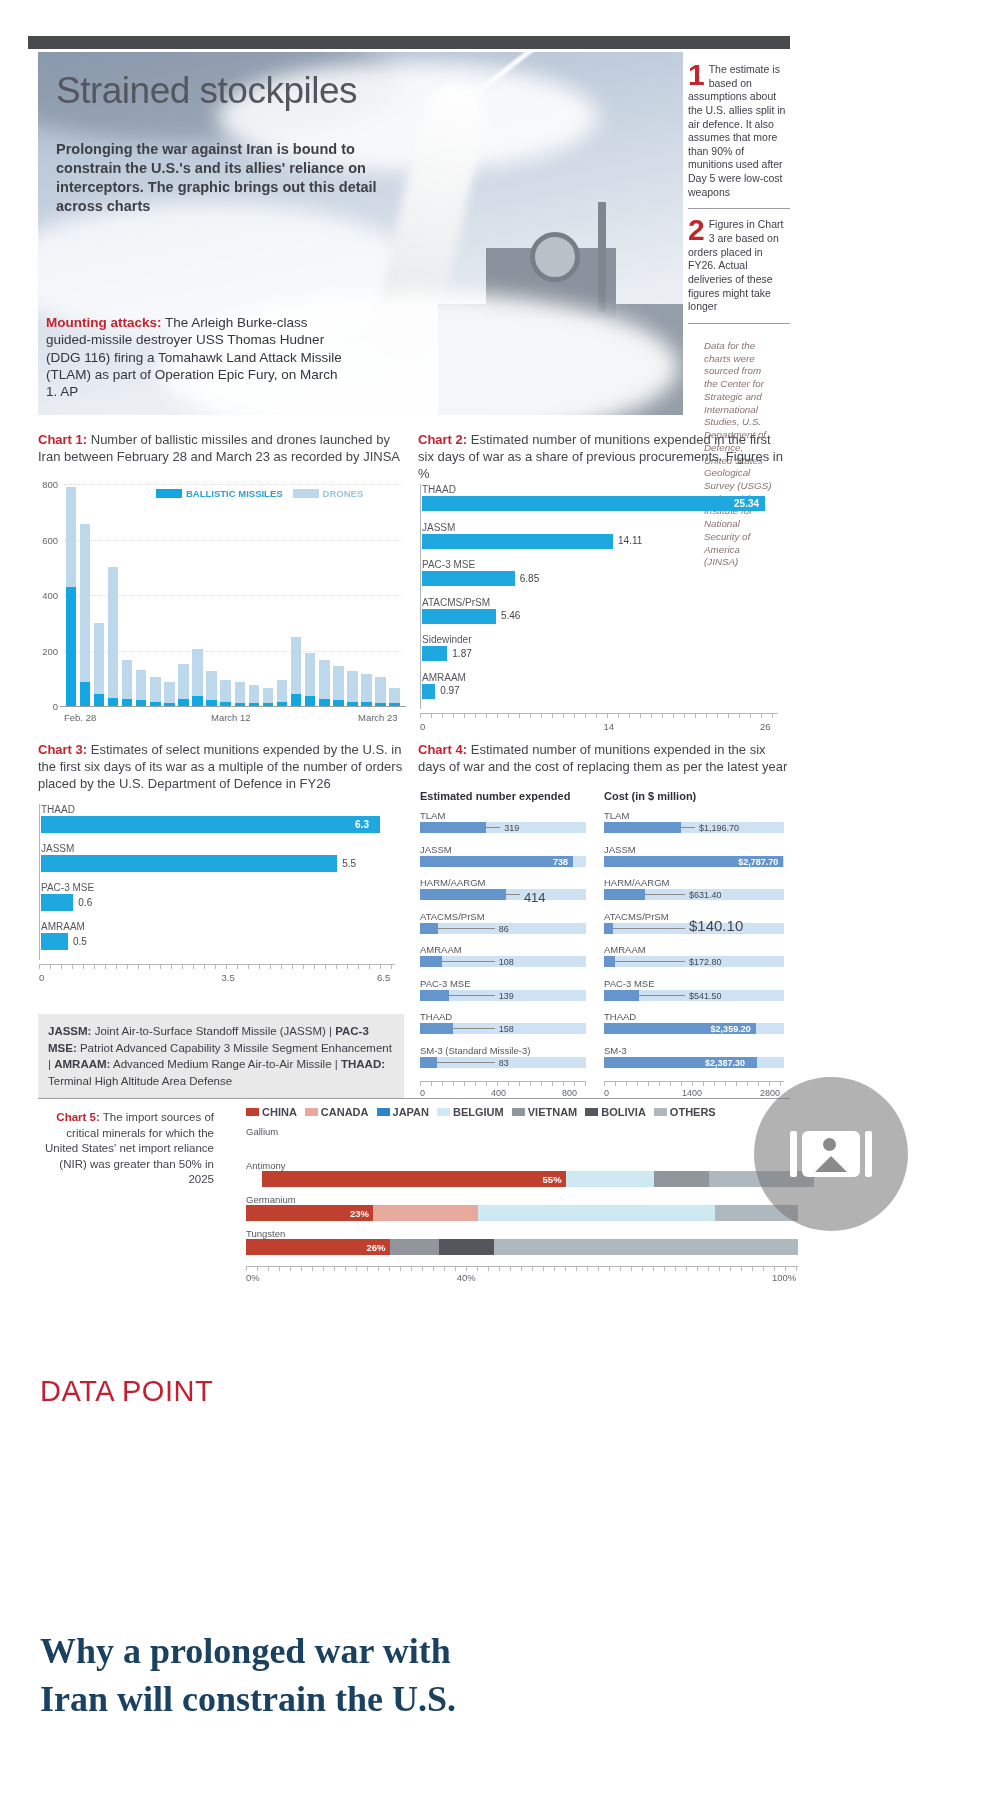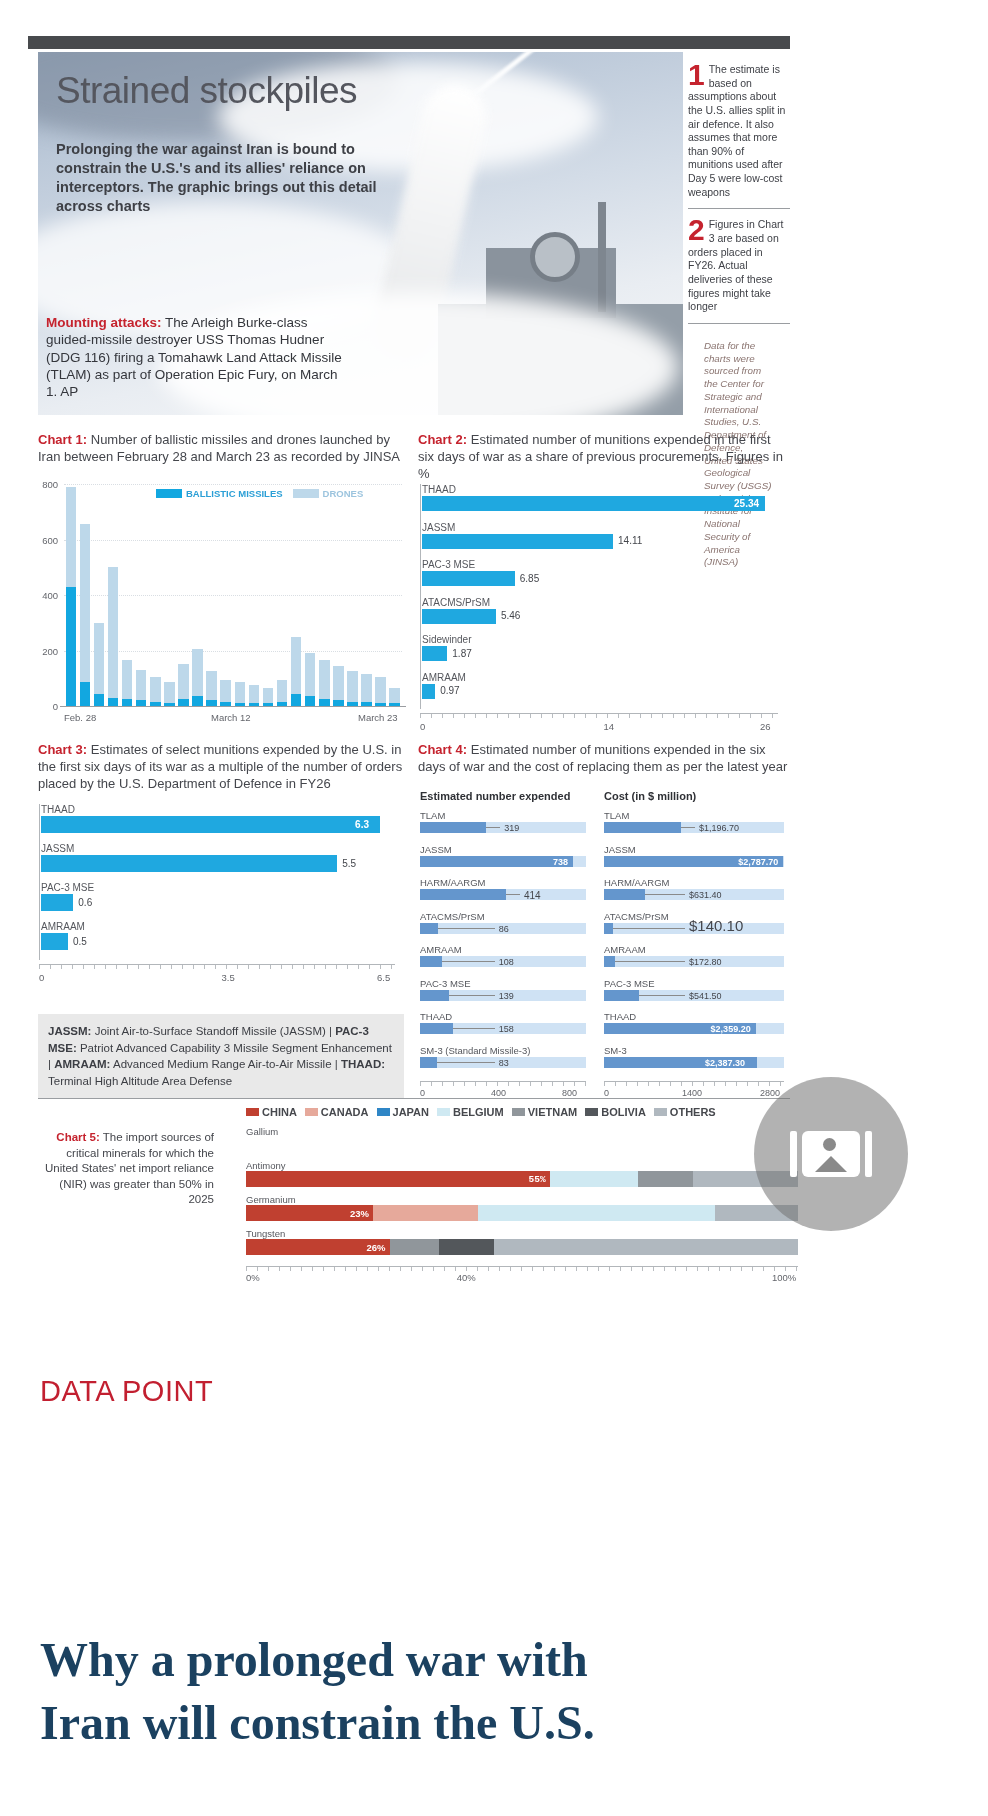--- a/index.html
+++ b/index.html
@@ -56,38 +56,38 @@
   .leg{position:absolute;display:flex;gap:10px;align-items:center;}
   .legitem{display:flex;gap:4px;align-items:center;font-size:9.5px;font-weight:bold;}
   .sw{display:inline-block;}
   .gloss{position:absolute;background:#e9e9e9;padding:9px 10px;font-size:11.5px;line-height:1.45;
          color:#3c3e44;}
   .track{position:absolute;background:#cfe2f4;}
   .fill{position:absolute;background:#6496cd;}
   .leader{position:absolute;border-top:1px solid #8a8a8a;height:0;}
   .ph{font-size:11px;font-weight:bold;color:#2f3136;position:absolute;}
   
-  .c5label{position:absolute;text-align:right;font-size:11.5px;line-height:1.35;color:#44464c;margin-top:20px;}
+  .c5label{position:absolute;text-align:right;font-size:11.5px;line-height:1.35;color:#44464c;}
   .c5legend{position:absolute;display:flex;gap:8px;align-items:center;}
   .c5legitem{display:flex;gap:3px;align-items:center;font-size:11px;color:#46484d;font-weight:bold;}
   .seg{position:absolute;height:100%;}
   .segrow{position:absolute;height:16px;width:552px;}
   .pct{position:absolute;font-size:9.5px;font-weight:bold;color:#fff;}
   
   .media-circle{left:754px;top:1077px;width:154px;height:154px;border-radius:50%;
      background:rgba(115,115,115,.55);display:flex;align-items:center;justify-content:center;gap:5px;}
   .mc-bar{width:7px;height:46px;background:#fff;border-radius:2px;}
   .mc-img{position:relative;width:58px;height:46px;background:#fff;border-radius:6px;overflow:hidden;}
   .mc-img:before{content:"";position:absolute;left:21px;top:7px;width:13px;height:13px;border-radius:50%;background:#8a8a8a;}
   .mc-img:after{content:"";position:absolute;left:13px;bottom:5px;width:0;height:0;
      border-left:16px solid transparent;border-right:16px solid transparent;border-bottom:16px solid #8a8a8a;}
   
   .section-label{left:40px;top:1375px;font-size:29px;letter-spacing:.5px;color:#c21f30;text-decoration:none;}
   .headline{left:40px;top:1628px;width:720px;margin:0;font-family:"Liberation Serif", serif;
-            font-weight:bold;font-size:48px;line-height:1.32;color:#1b4160;}
+            font-weight:bold;font-size:36px;line-height:1.32;color:#1b4160;}
 </style>
 </head>
 <body>
 
 <div class="page">
 
   <div class="abs topbar"></div>
 
   <div class="abs card">
 
@@ -259,21 +259,21 @@
           <div class="leader" style="left: 68.1925px; top: 37px; width: 14px;"></div>
           <div class="hval" style="left: 86.1925px; top: 33px; font-size: 9px;">319</div>
           <div class="rowlabel" style="left: 2px; top: 53.5px; font-size: 9.5px;">JASSM</div>
           <div class="track" style="left: 2px; top: 65.5px; width: 166px; height: 11px;"></div>
           <div class="fill" style="left: 2px; top: 65.5px; width: 153.135px; height: 11px;"></div>
           <div class="hval-in" style="left: 2px; top: 66.5px; width: 148.135px; font-size: 9px;">738</div>
           <div class="rowlabel" style="left: 2px; top: 87px; font-size: 9.5px;">HARM/AARGM</div>
           <div class="track" style="left: 2px; top: 99px; width: 166px; height: 11px;"></div>
           <div class="fill" style="left: 2px; top: 99px; width: 85.905px; height: 11px;"></div>
           <div class="leader" style="left: 87.905px; top: 104px; width: 14px;"></div>
-          <div class="hval" style="left: 105.905px; top: 100px; font-size: 10px;">414</div>
+          <div class="hval" style="left: 105.905px; top: 100px; font-size: 13px;">414</div>
           <div class="rowlabel" style="left: 2px; top: 120.5px; font-size: 9.5px;">ATACMS/PrSM</div>
           <div class="track" style="left: 2px; top: 132.5px; width: 166px; height: 11px;"></div>
           <div class="fill" style="left: 2px; top: 132.5px; width: 17.845px; height: 11px;"></div>
           <div class="leader" style="left: 19.845px; top: 137.5px; width: 56.855px;"></div>
           <div class="hval" style="left: 80.7px; top: 133.5px; font-size: 9px;">86</div>
           <div class="rowlabel" style="left: 2px; top: 154px; font-size: 9.5px;">AMRAAM</div>
           <div class="track" style="left: 2px; top: 166px; width: 166px; height: 11px;"></div>
           <div class="fill" style="left: 2px; top: 166px; width: 22.41px; height: 11px;"></div>
           <div class="leader" style="left: 24.41px; top: 171px; width: 52.29px;"></div>
           <div class="hval" style="left: 80.7px; top: 167px; font-size: 9px;">108</div>
@@ -371,21 +371,21 @@
             <span>BOLIVIA</span>
           </div>
           <div class="c5legitem">
             <div class="sw" style="width: 13px; height: 8px; background: rgb(176, 184, 191);"></div>
             <span>OTHERS</span>
           </div>
         </div>
       <div class="abs" id="c5plot" style="left:208px;top:16px;width:552px;height:160px;">
           <div class="rowlabel" style="left: 0px; top: 6px; font-size: 9.5px;">Gallium</div>
           <div class="rowlabel" style="left: 0px; top: 40px; font-size: 9.5px;">Antimony</div>
-          <div class="segrow" style="left: 0px; top: 51px; font-family: Liberation Mono, monospace;">
+          <div class="segrow" style="left: 16px; top: 51px;">
             <div class="seg" style="left: 0px; width: 303.6px; background: rgb(192, 64, 48);"></div>
             <div class="pct" style="left: 273.6px; top: 3px; width: 26px; text-align: right;">55%</div>
             <div class="seg" style="left: 303.6px; width: 88.32px; background: rgb(207, 233, 242);"></div>
             <div class="seg" style="left: 391.92px; width: 55.2px; background: rgb(144, 150, 155);"></div>
             <div class="seg" style="left: 447.12px; width: 104.88px; background: rgb(176, 184, 191);"></div>
           </div>
           <div class="rowlabel" style="left: 0px; top: 74px; font-size: 9.5px;">Germanium</div>
           <div class="segrow" style="left: 0px; top: 85px;">
             <div class="seg" style="left: 0px; width: 126.96px; background: rgb(192, 64, 48);"></div>
             <div class="pct" style="left: 96.96px; top: 3px; width: 26px; text-align: right;">23%</div>

